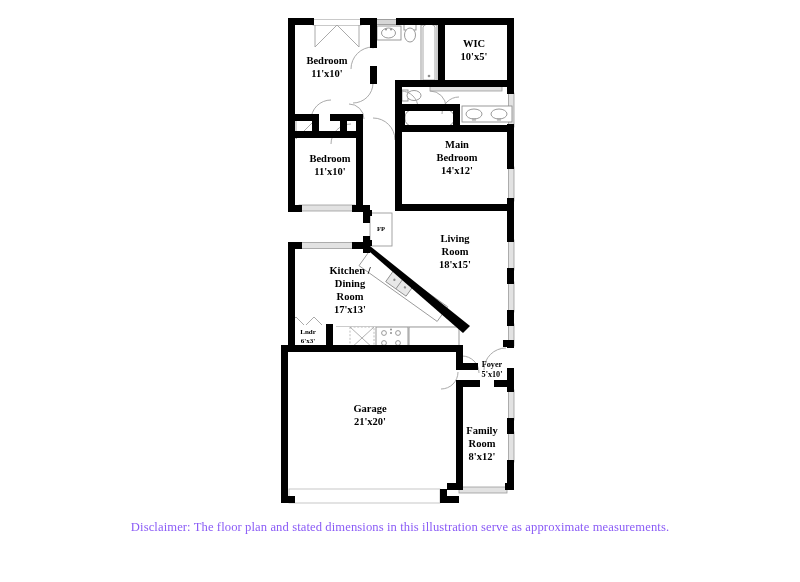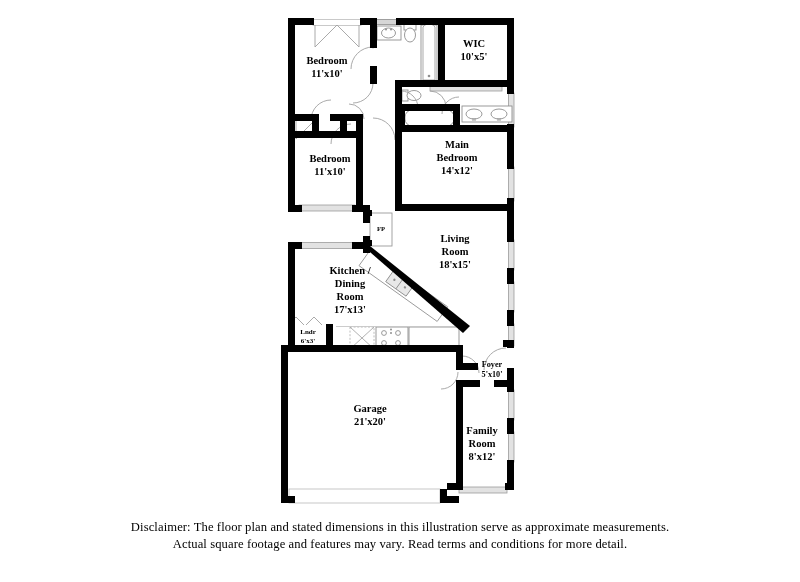--- a/index.html
+++ b/index.html
@@ -22,21 +22,21 @@
     dominant-baseline:middle;
   }
   .disclaimer{
     position:absolute;
     left:0;right:0;
     top:519px;
     text-align:center;
     font-family:"Liberation Serif", serif;
     font-size:12.6px;
     line-height:16.5px;
-    color:#000000;
+    color:#8b5cf6;
     letter-spacing:0.1px;
   }
   .disclaimer div{white-space:nowrap;}
 </style>
 </head>
 <body>
 
 <div id="plan-wrap">
 <svg id="floorplan" width="800" height="582" viewBox="0 0 800 582" xmlns="http://www.w3.org/2000/svg">
 
@@ -309,14 +309,13 @@
     </g>
 
     <text class="rm-label" x="381" y="229" font-size="6.6">FP</text>
   </g>
 
 </svg>
 </div>
 
 <div class="disclaimer">
   <div>Disclaimer: The floor plan and stated dimensions in this illustration serve as approximate measurements.</div>
-  <div>Actual square footage and features may vary. Read terms and conditions for more detail.</div>
 </div>
 
 </body></html>

